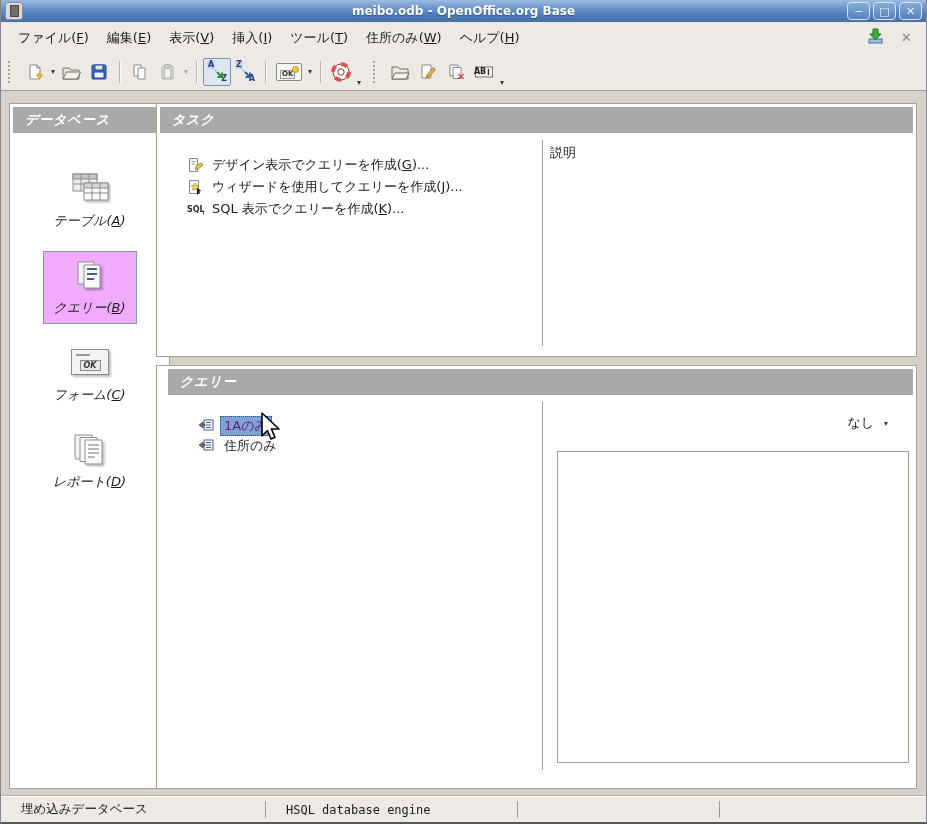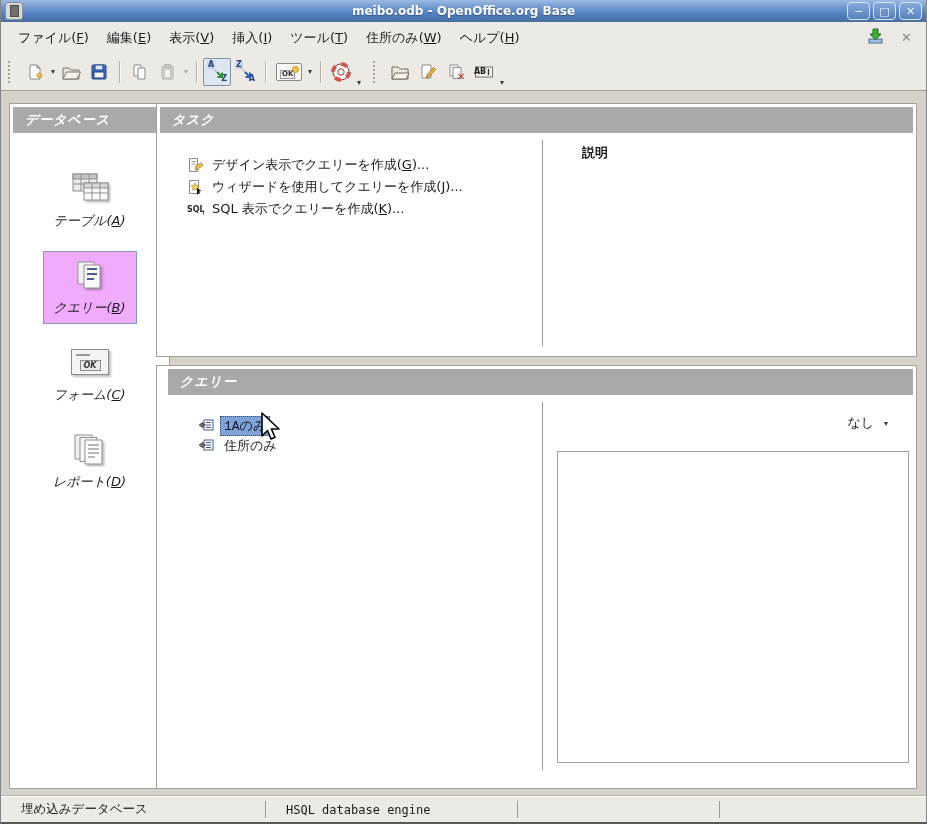--- a/index.html
+++ b/index.html
@@ -59,27 +59,27 @@
   .side-icon{height:34px;display:flex;align-items:center;justify-content:center;}
   .icon-form{position:relative;width:36px;height:24px;border:1px solid #8c8c8c;background:#f3f3f3;box-shadow:2px 2px 2px rgba(0,0,0,.25);}
   .icon-form .line{position:absolute;left:4px;top:4px;width:14px;height:2px;background:#9a9a9a;}
   .icon-form .okbtn{position:absolute;left:8px;bottom:3px;font-size:8px;font-weight:bold;color:#333;border:1px solid #8c8c8c;background:#e8e8e8;padding:0 3px;line-height:9px;}
   
   .tasks-panel{left:155px;top:103px;width:761px;height:254px;}
   .task-list{padding:16px 0 0 30px;}
   .task-row{display:flex;align-items:flex-end;height:22px;gap:8px;white-space:nowrap;}
   .task-icon{width:17px;height:17px;display:flex;align-items:center;justify-content:center;}
   .tasks-divider{position:absolute;left:385px;top:36px;bottom:10px;width:1px;background:#9a9a9a;}
-  .desc-head{position:absolute;left:393px;top:40px;font-weight:bold;margin-left:32px;}
+  .desc-head{position:absolute;left:393px;top:40px;font-weight:normal;}
   
   .queries-panel{left:155px;top:365px;width:761px;height:424px;padding-left:8px;}
   .query-list{padding:18px 0 0 33px;}
   .query-row{display:flex;align-items:center;height:20px;gap:6px;white-space:nowrap;width:max-content;}
   .qname{padding:0 3px;border:1px dotted transparent;}
-  .query-row.selected .qname{background:#7ea3d4;color:#0f172a;border:1px dotted #2d4e77;font-family:Liberation Mono, monospace;}
+  .query-row.selected .qname{background:#7ea3d4;color:#701a75;border:1px dotted #2d4e77;}
   .queries-divider{position:absolute;left:385px;top:36px;bottom:18px;width:1px;background:#9a9a9a;}
   .preview-select{position:absolute;right:26px;top:48px;display:flex;align-items:center;gap:8px;}
   .preview-box{position:absolute;left:400px;top:85px;width:350px;height:310px;border:1px solid #a3a099;background:#fff;}
   
   .statusbar{position:absolute;left:0;right:0;bottom:0;height:25px;background:#edeae5;border-top:1px solid #fdfcfa;
     display:flex;align-items:center;box-shadow:0 -1px 0 #b5b1aa;}
   .sb-cell{height:17px;display:flex;align-items:center;box-sizing:border-box;padding-left:20px;border-right:1px solid #9a9a9a;font-size:12.5px;}
   .sb-cell.c1{width:265px;}
   .sb-cell.c2{width:252px;font-family:"DejaVu Sans Mono",monospace;font-size:12px;}
   .sb-cell.c3{width:202px;}

